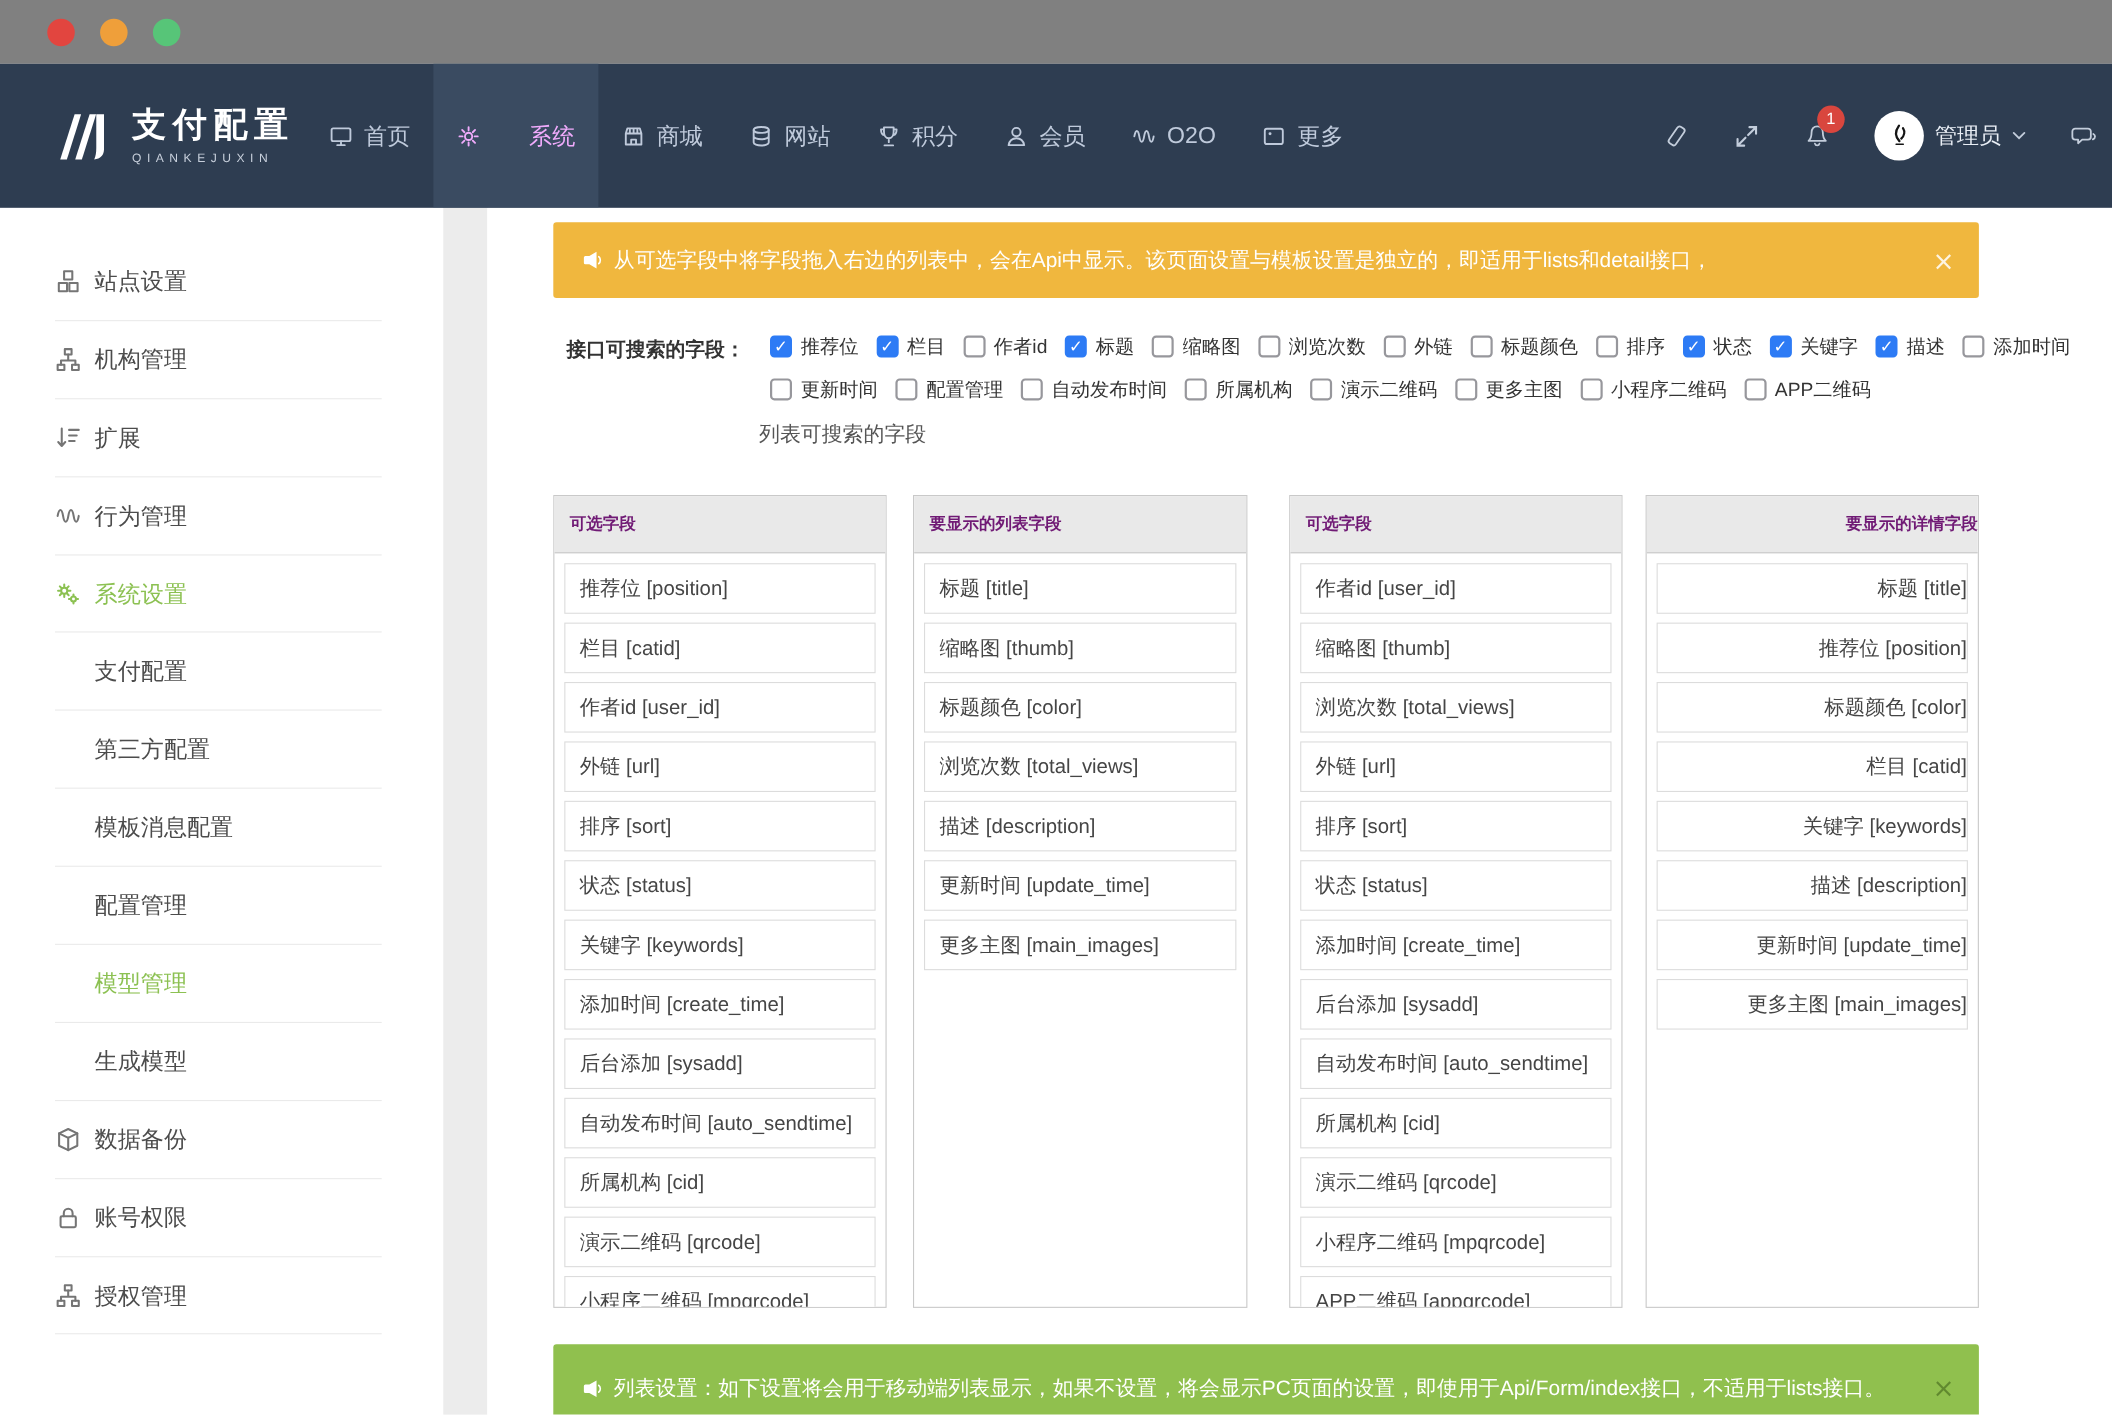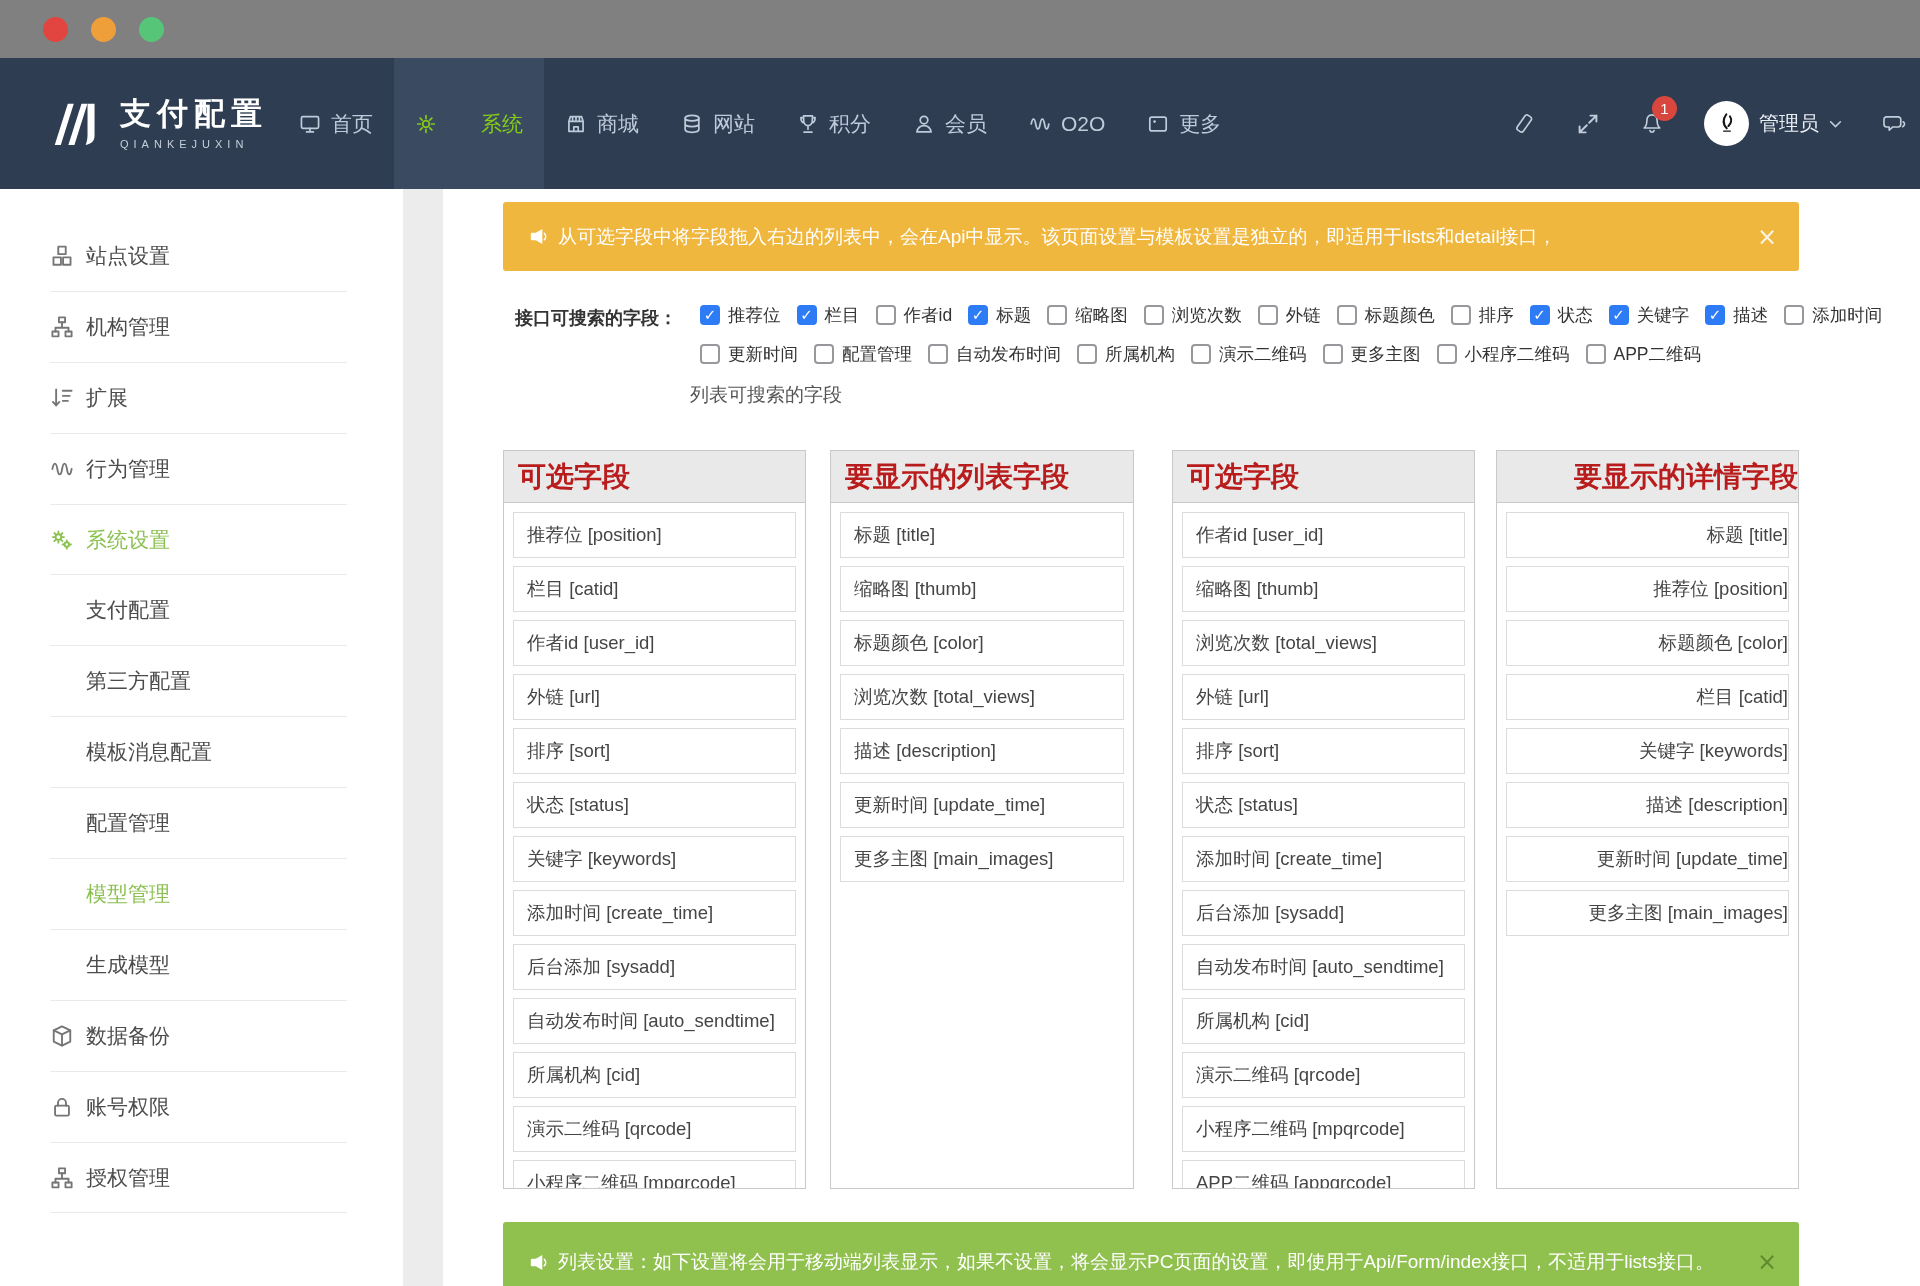--- a/index.html
+++ b/index.html
@@ -14,21 +14,21 @@
   
   #navbar{position:absolute;top:58px;left:0;right:0;height:131px;background:#2e3d51;}
   .brand{position:absolute;left:50px;top:0;height:100%;display:flex;align-items:center;}
   .brand-logo svg{width:54px;height:62px;display:block;}
   .brand-text{margin-left:16px;color:#fff;}
   .brand-title{font-size:31px;font-weight:bold;letter-spacing:6px;line-height:34px;}
   .brand-sub{font-size:11px;letter-spacing:5px;color:#c7cfdb;margin-top:7px;}
   .nav-items{position:absolute;left:278px;top:0;height:100%;display:flex;}
   .nav-item{display:flex;align-items:center;gap:10px;padding:0 21px;font-size:21px;
     color:#bfcadb;cursor:pointer;white-space:nowrap;}
-  .nav-item.active{background:#3a4b61;color:#84cc16;gap:44px;}
+  .nav-item.active{background:#3a4b61;color:#f0abfc;gap:44px;}
   .nav-item .nav-icon{display:flex;}
   .nav-item svg{width:22px;height:22px;}
   .nav-right{position:absolute;right:14px;top:0;height:100%;display:flex;align-items:center;
     gap:40px;color:#c3cddb;}
   .nav-right .tool{display:flex;cursor:pointer;}
   .nav-right svg{width:24px;height:24px;}
   .bell-wrap{position:relative;display:flex;cursor:pointer;}
   .badge{position:absolute;top:-16px;right:-13px;min-width:25px;height:25px;border-radius:50%;
     background:#d9463e;color:#fff;font-size:15px;line-height:25px;text-align:center;}
   .user-cluster{display:flex;align-items:center;gap:10px;cursor:pointer;}
@@ -67,21 +67,21 @@
   .cb-item{display:flex;align-items:center;gap:8px;font-size:17.5px;color:#333;cursor:pointer;
     white-space:nowrap;}
   .cb{width:20px;height:20px;border:2px solid #97979c;border-radius:4px;background:#fff;
     display:flex;align-items:center;justify-content:center;flex:none;}
   .cb-item.checked .cb{background:#2d7bf5;border-color:#2d7bf5;}
   .cb-item.checked .cb::after{content:"✓";color:#fff;font-size:15px;font-weight:bold;}
   .hint{position:absolute;left:247px;top:193px;font-size:19px;color:#555;}
   #panels{position:absolute;left:60px;top:261px;width:1300px;height:739px;}
   .panel{position:absolute;top:0;height:739px;border:1px solid #c9c9c9;background:#fff;overflow:hidden;}
   .panel-header{height:52px;background:#e9e9e9;border-bottom:1px solid #c9c9c9;
-    font-size:28px;font-weight:bold;color:#b91c1c;line-height:51px;padding-left:14px;}
+    font-size:15px;font-weight:bold;color:#701a75;line-height:51px;padding-left:14px;}
   .panel-body{padding:9px;}
   .field-item{border:1px solid #dcdcdc;height:46px;line-height:44px;margin-bottom:8px;
     padding-left:13px;font-size:18.5px;color:#454545;background:#fff;cursor:grab;
     white-space:nowrap;overflow:hidden;}
   #panel-1{left:0;width:303px;}
   #panel-2{left:327px;width:304px;}
   #panel-3{left:669px;width:303px;}
   #panel-4{left:993px;width:303px;text-align:right;}
 </style>
 </head>

